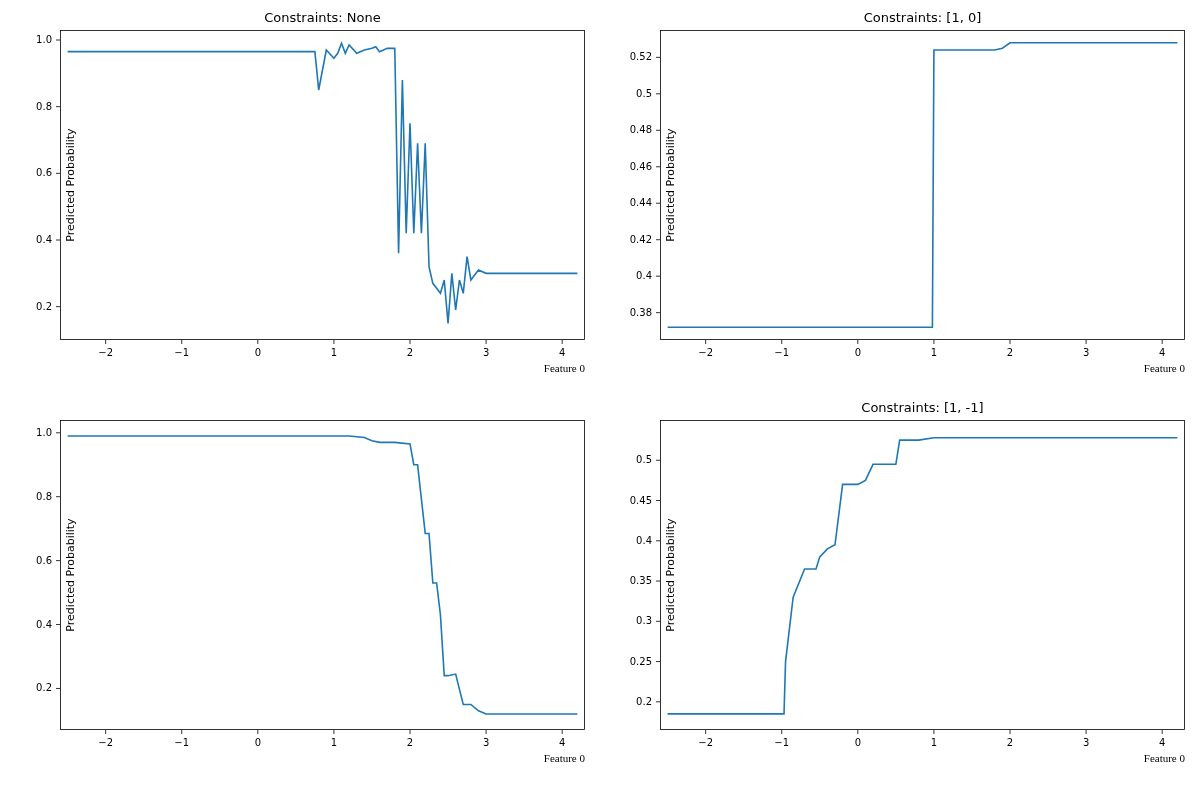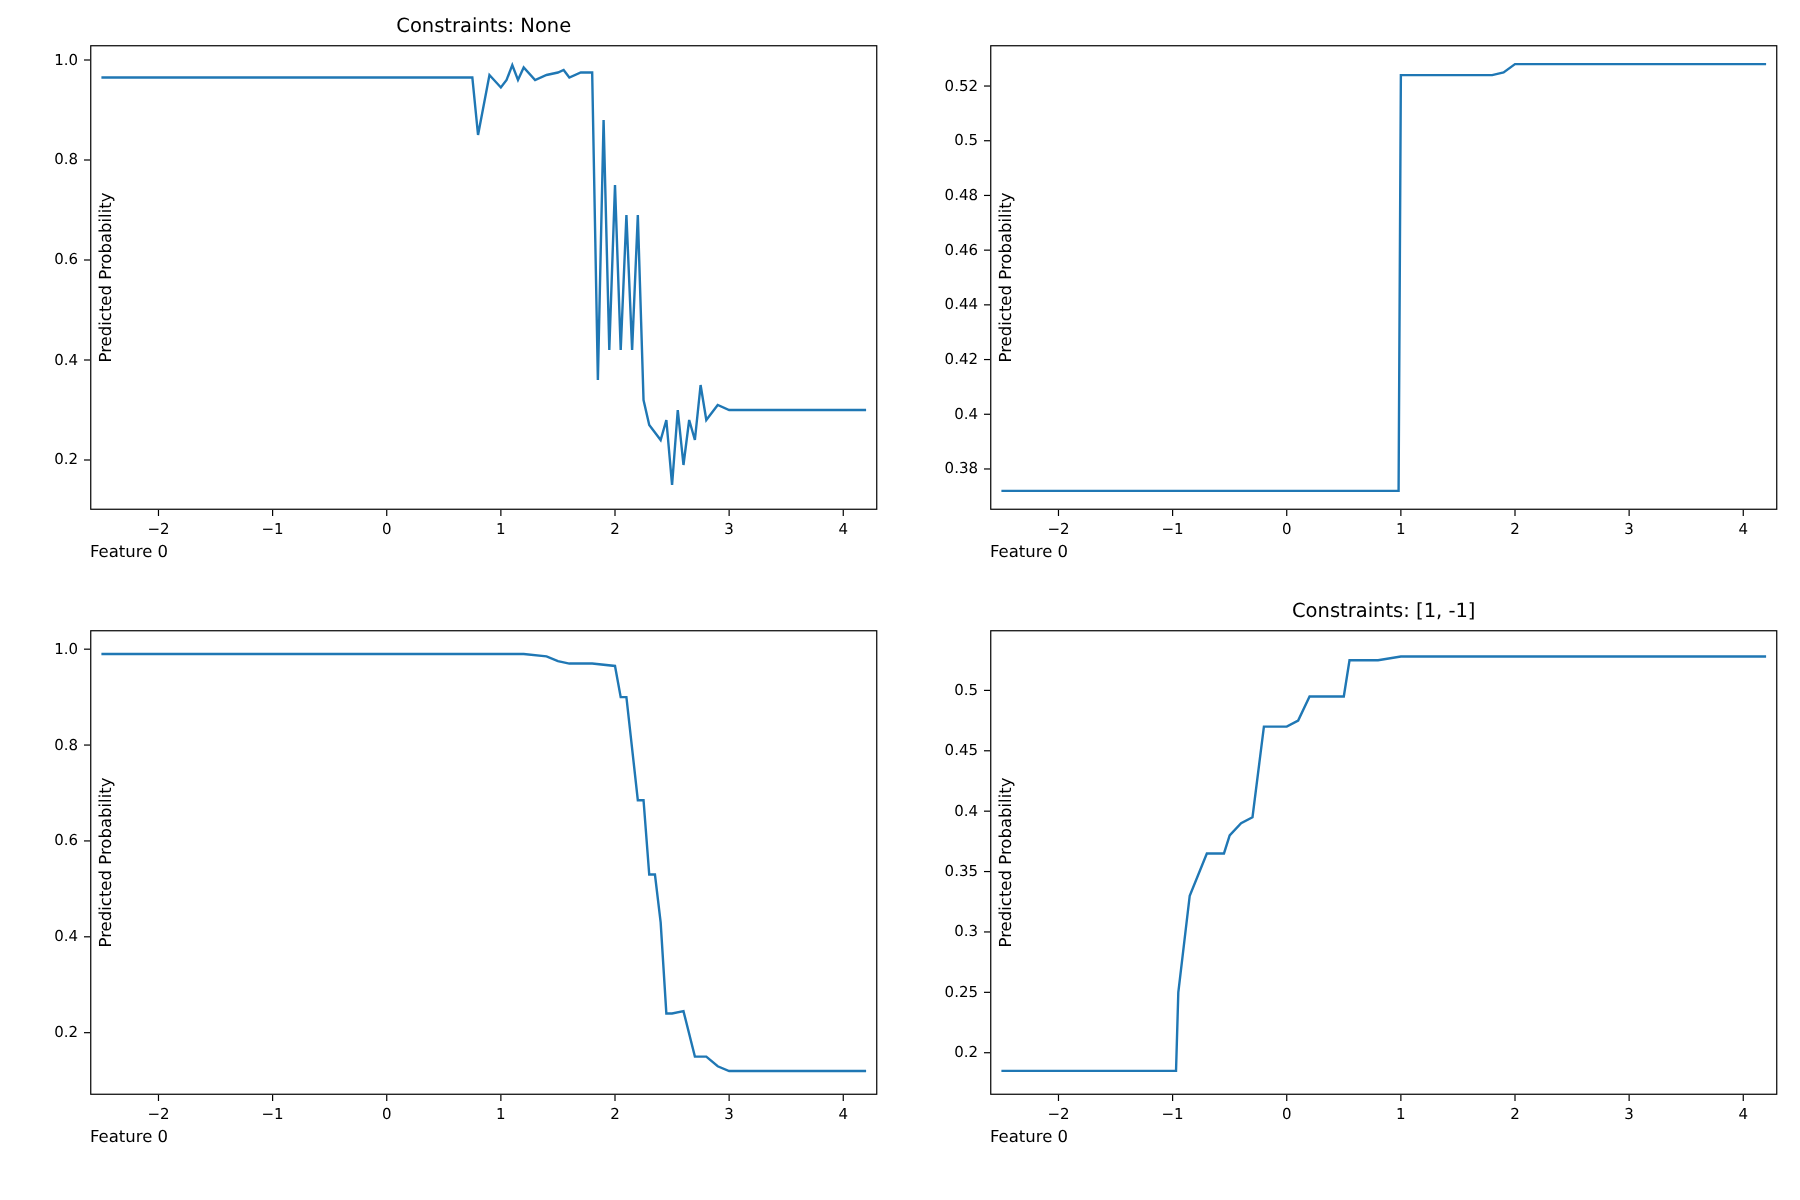--- a/index.html
+++ b/index.html
@@ -33,22 +33,23 @@
     right: 0;
     top: -20px;
     text-align: center;
     font-size: 13px;
   }
   .xlabel {
     position: absolute;
     left: 0;
     right: 0;
     bottom: -34px;
-    text-align: left;
+    text-align: right;
     font-size: 11px;
+    font-family: Liberation Serif, serif;
   }
   .ylabel {
     position: absolute;
     left: -46px;
     top: 50%;
     transform: translateY(-50%) rotate(-90deg);
     transform-origin: center;
     font-size: 11px;
     white-space: nowrap;
   }
@@ -90,20 +91,21 @@
         <text x="-8" y="146.33333333333334" text-anchor="end" class="tick-label">0.6</text>
         <line x1="0" x2="-4" y1="76.66666666666666" y2="76.66666666666666" class="axis-line"></line>
         <text x="-8" y="79.66666666666666" text-anchor="end" class="tick-label">0.8</text>
         <line x1="0" x2="-4" y1="10" y2="10" class="axis-line"></line>
         <text x="-8" y="13" text-anchor="end" class="tick-label">1.0</text>
         <polyline points="7.608695652173919,21.666666666666686 45.652173913043484,21.666666666666686 83.69565217391305,21.666666666666686 121.73913043478261,21.666666666666686 159.7826086956522,21.666666666666686 197.82608695652175,21.666666666666686 235.8695652173913,21.666666666666686 254.8913043478261,21.666666666666686 258.69565217391306,60.00000000000003 266.30434782608694,20 273.9130434782609,28.333333333333314 277.7173913043478,23.33333333333337 281.5217391304348,13.333333333333371 285.32608695652175,23.33333333333337 289.13043478260863,15 296.7391304347826,23.33333333333337 304.34782608695656,20 311.9565217391304,18.33333333333337 315.7608695652174,16.666666666666686 319.5652173913044,21.666666666666686 327.17391304347825,18.33333333333337 334.7826086956522,18.33333333333337 338.5869565217391,223.33333333333334 342.39130434782606,50 346.195652173913,203.33333333333337 350,93.33333333333334 353.80434782608694,203.33333333333337 357.60869565217394,113.33333333333337 361.4130434782608,203.33333333333337 365.21739130434787,113.33333333333337 369.02173913043475,236.66666666666669 372.82608695652175,253.33333333333331 380.4347826086956,263.33333333333337 384.2391304347826,250 388.04347826086956,293.3333333333333 391.8478260869565,243.33333333333334 395.6521739130435,280 399.4565217391304,250 403.26086956521743,263.33333333333337 407.0652173913043,226.66666666666669 410.8695652173913,250 418.4782608695652,240 426.0869565217391,243.33333333333334 441.304347826087,243.33333333333334 464.13043478260863,243.33333333333334 502.1739130434782,243.33333333333334 517.3913043478261,243.33333333333334" class="data-line"></polyline>
       </svg>
   </div>
 
   <div class="subplot subplot-tr">
+    <div class="title">Constraints: [1, 0]</div>
     <div class="xlabel">Feature 0</div>
     <div class="ylabel">Predicted Probability</div>
     <svg width="525" height="310" overflow="visible">
         <rect x="0.5" y="0.5" width="524" height="309" class="axis-line"></rect>
         <line x1="45.652173913043484" x2="45.652173913043484" y1="310" y2="314" class="axis-line"></line>
         <text x="45.652173913043484" y="326" text-anchor="middle" class="tick-label"><tspan>−</tspan><tspan>2</tspan></text>
         <line x1="121.73913043478261" x2="121.73913043478261" y1="310" y2="314" class="axis-line"></line>
         <text x="121.73913043478261" y="326" text-anchor="middle" class="tick-label"><tspan>−</tspan><tspan>1</tspan></text>
         <line x1="197.82608695652175" x2="197.82608695652175" y1="310" y2="314" class="axis-line"></line>
         <text x="197.82608695652175" y="326" text-anchor="middle" class="tick-label">0</text>

